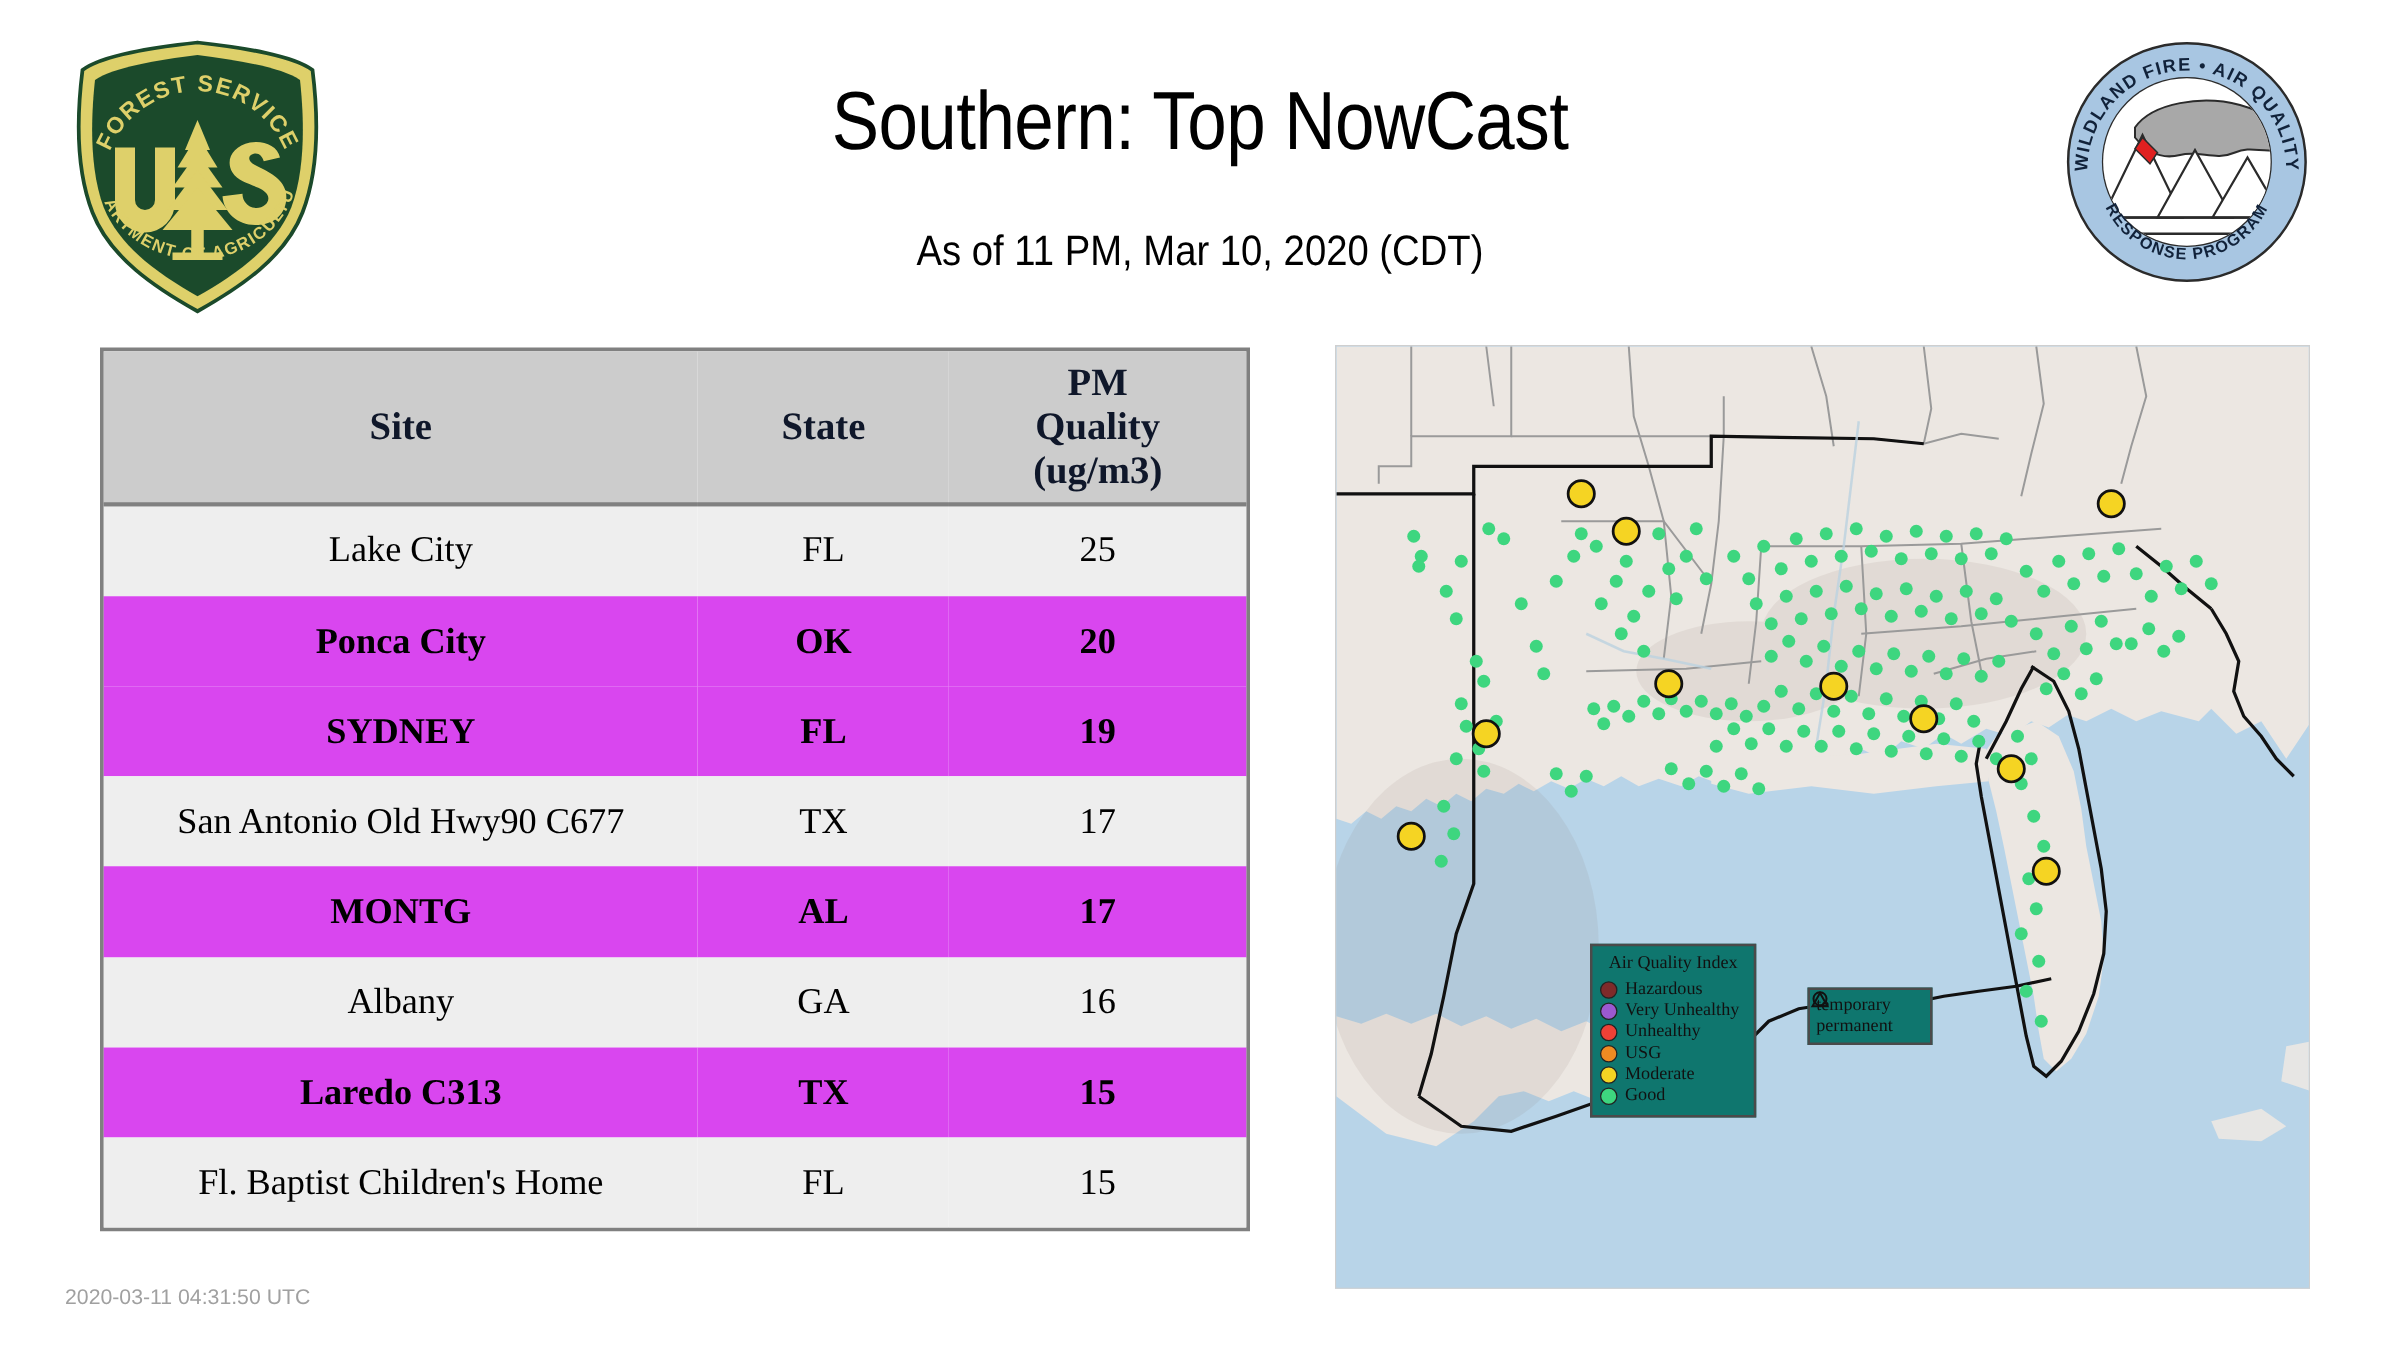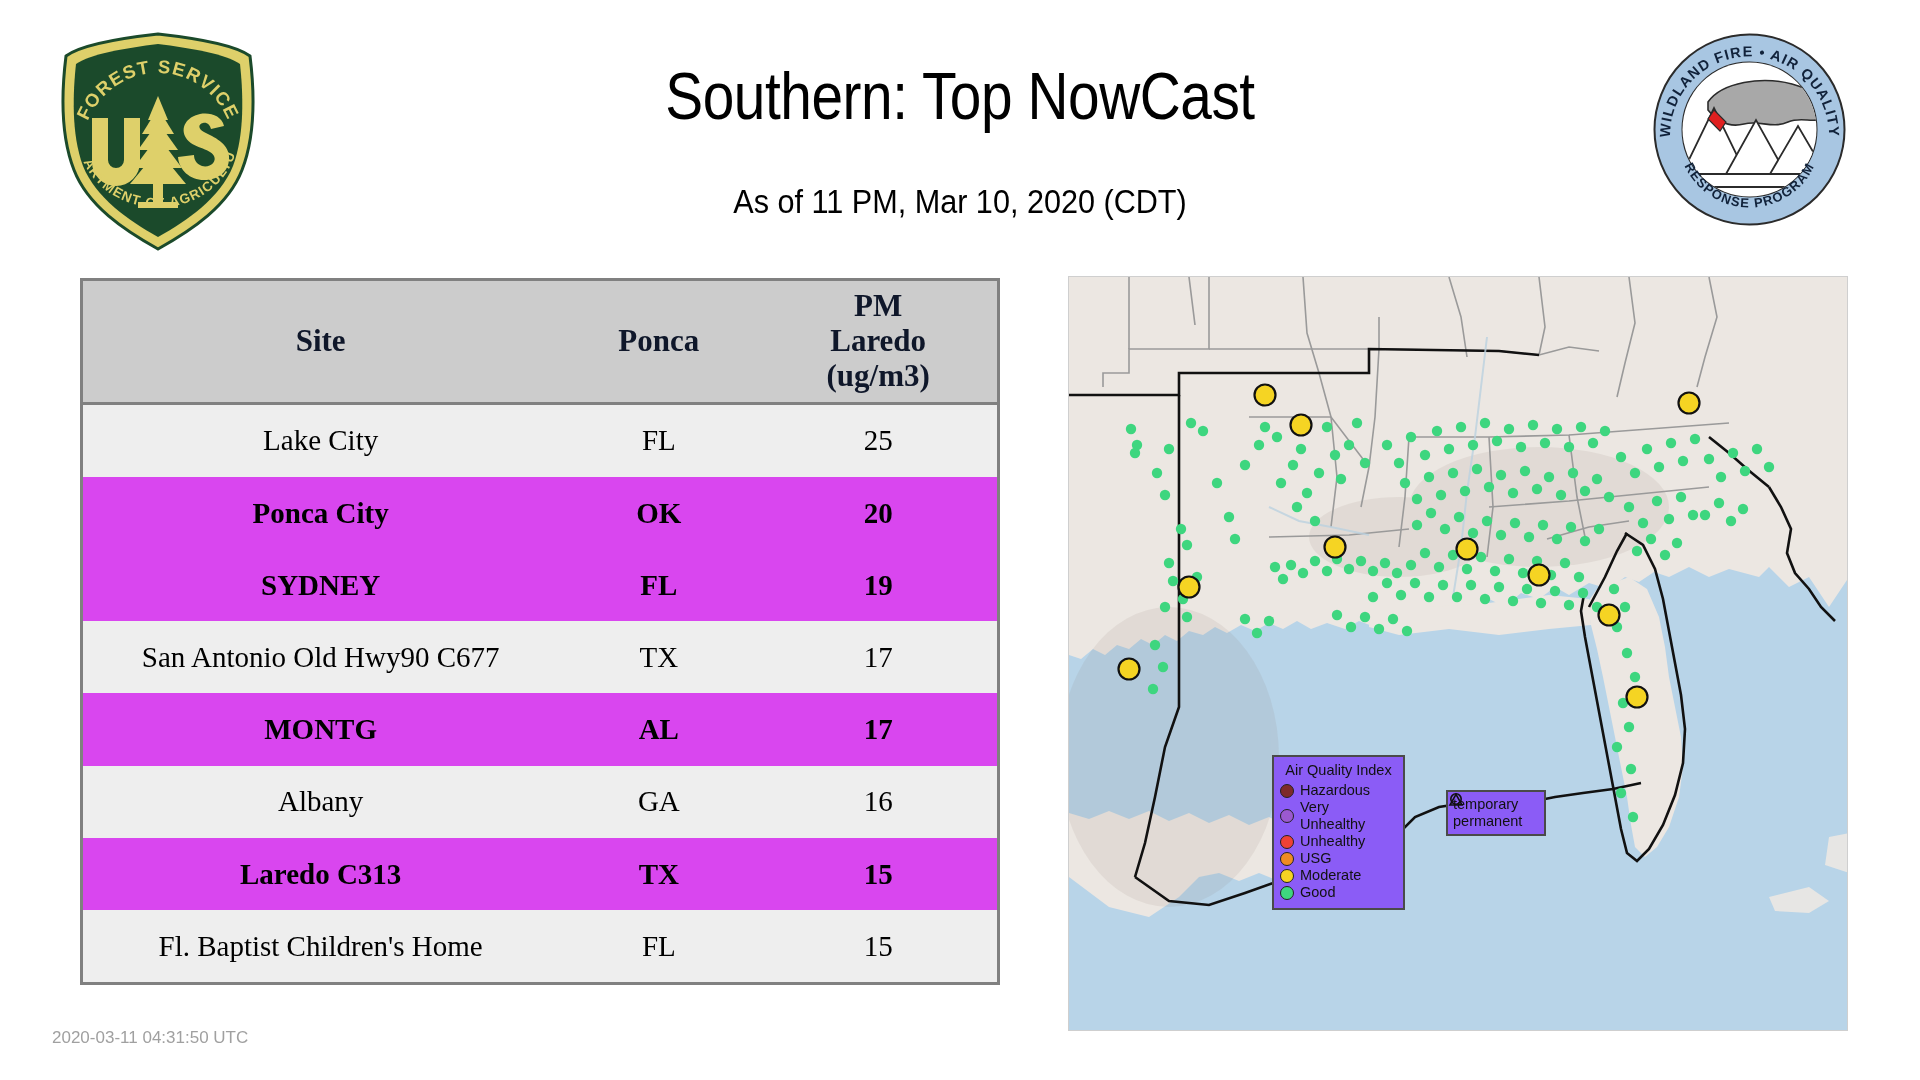--- a/index.html
+++ b/index.html
@@ -73,23 +73,23 @@
   #map {
     position: absolute; left: 1068px; top: 276px;
     width: 780px; height: 755px;
     background: #b8d4e8;
     overflow: hidden;
     border: 1px solid #cfcfcf;
   }
   #map svg { position: absolute; left: 0; top: 0; }
   .legend-box {
     position: absolute;
-    background: #8b5cf6;
+    background: #0f766e;
     border: 2px solid #4a4a4a;
-    font-family: Liberation Sans, sans-serif;
+    font-family: Liberation Serif, serif;
     color: #111;
   }
   #aqi-legend { left: 203px; top: 478px; width: 133px; padding: 5px 6px 7px 6px; }
   #aqi-legend .lg-title { font-size: 14.5px; text-align: center; margin-bottom: 4px; }
   .lg-row { display: flex; align-items: center; font-size: 14.5px; line-height: 17px; margin-bottom: 0px; }
   .lg-dot { width: 14px; height: 14px; border-radius: 50%; border: 1.5px solid #222;
             margin-right: 6px; flex: none; }
   #shape-legend { left: 377px; top: 513px; width: 100px; padding: 4px 5px; }
   .sl-row { display: flex; align-items: center; font-size: 14.5px; line-height: 17px; }
   .sl-glyph { width: 16px; height: 16px; margin-right: 3px; flex: none; }
@@ -179,24 +179,24 @@
 </div>
 
 <div id="title">Southern: Top NowCast</div>
 <div id="subtitle">As of 11 PM, Mar 10, 2020 (CDT)</div>
 
 <div id="table-wrap">
   <table>
     <thead>
       <tr>
         <th class="c-site">Site</th>
-        <th class="c-state">Ponca</th>
+        <th class="c-state">State</th>
         <th class="c-pm">
           <span>PM</span><br>
-          <span>Laredo</span><br>
+          <span>Quality</span><br>
           <span>(ug/m3)</span>
         </th>
       </tr>
     </thead>
     <tbody id="tbody">
           <tr class="alt">
             <td>Lake City</td>
             <td>FL</td>
             <td>25</td>
           </tr>

